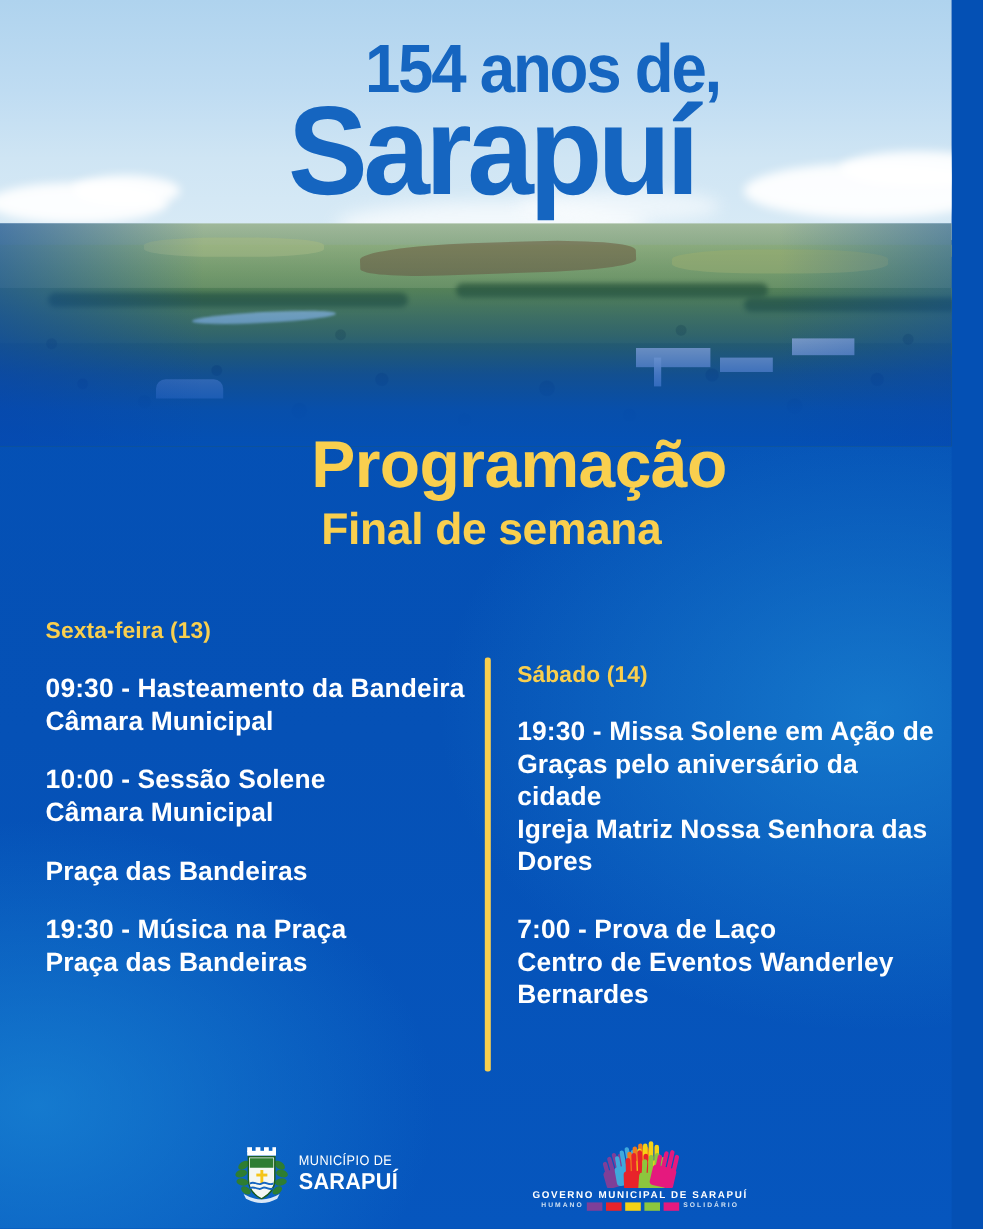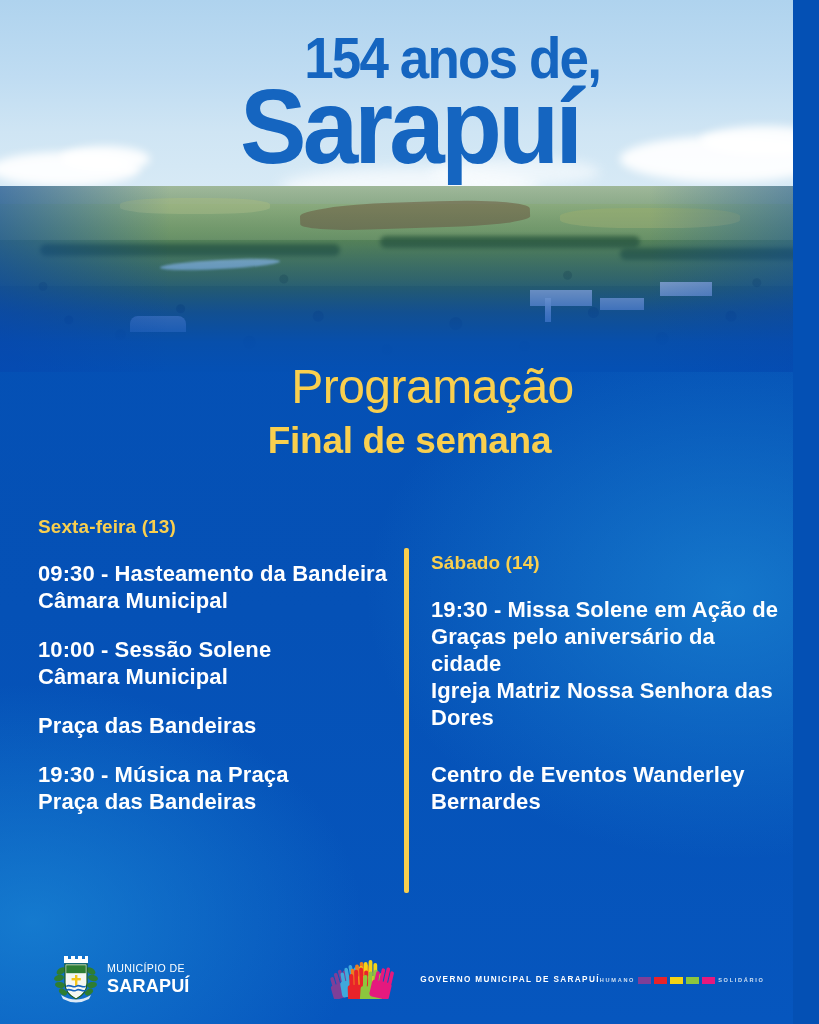--- a/index.html
+++ b/index.html
@@ -119,21 +119,21 @@
     font-size:105px; line-height:92px; font-weight:700; letter-spacing:-4px;
     color:#1565C0; white-space:nowrap; margin-top:-6px;
     transform:scaleX(.95);
   }
 
   
   .prog {
     position:absolute; left:0; top:358px; width:819px; text-align:center; z-index:6;
   }
   .prog-title {
-    font-size:48px; line-height:58px; font-weight:400; color:#F9CF4E; letter-spacing:-.5px;padding-left:46px;
+    font-size:55px; line-height:58px; font-weight:700; color:#F9CF4E; letter-spacing:-.5px;padding-left:46px;
   }
   .prog-sub {
     font-size:37px; line-height:46px; font-weight:700; color:#F9CF4E; letter-spacing:-.3px;
     margin-top:2px;
   }
 
   
   .schedule { position:absolute; left:0; top:516px; width:819px; height:390px; z-index:6; }
 
   .divider {
@@ -164,21 +164,21 @@
   .mun-text { line-height:1; }
   .mun-top {
     font-size:11.5px; font-weight:400; color:#ffffff; letter-spacing:.4px;
     transform:scaleX(.92); transform-origin:left center;
   }
   .mun-bottom {
     font-size:19px; font-weight:700; color:#ffffff; letter-spacing:.2px;
     transform:scaleX(.95); transform-origin:left center; margin-top:2px;
   }
 
-  .logo-gov { display:flex; align-items:center; }
+  .logo-gov { display:flex; flex-direction:column; align-items:center; }
   .hands { width:118px; height:40px; display:block; }
   .gov-line {
     font-size:8.2px; font-weight:700; color:#ffffff; letter-spacing:1.35px;
     margin-top:1px; white-space:nowrap;
   }
   .gov-tag {
     display:flex; align-items:center; gap:3px; margin-top:2px;
   }
   .gov-tag .w { font-size:5.6px; font-weight:700; color:#cfe0f2; letter-spacing:1.7px; }
   .sw { width:13px; height:7px; display:inline-block; }
@@ -259,20 +259,21 @@
     <div class="col col-right">
       <div>
         <div class="day">Sábado (14)</div>
         <div class="event">
           <div class="ev-line">19:30 - Missa Solene em Ação de Graças pelo aniversário da cidade</div>
           <div class="ev-line">Igreja Matriz Nossa Senhora das Dores</div>
         </div>
       </div>
       <div style="margin-top:30px;">
         <div class="event">
+          <div class="ev-line">7:00 - Prova de Laço</div>
           <div class="ev-line">Centro de Eventos Wanderley Bernardes</div>
         </div>
       </div>
     </div>
   </div>
 
   <div class="footer">
 
     <div class="logo-mun">
       <svg class="crest" viewBox="0 0 44 48">

